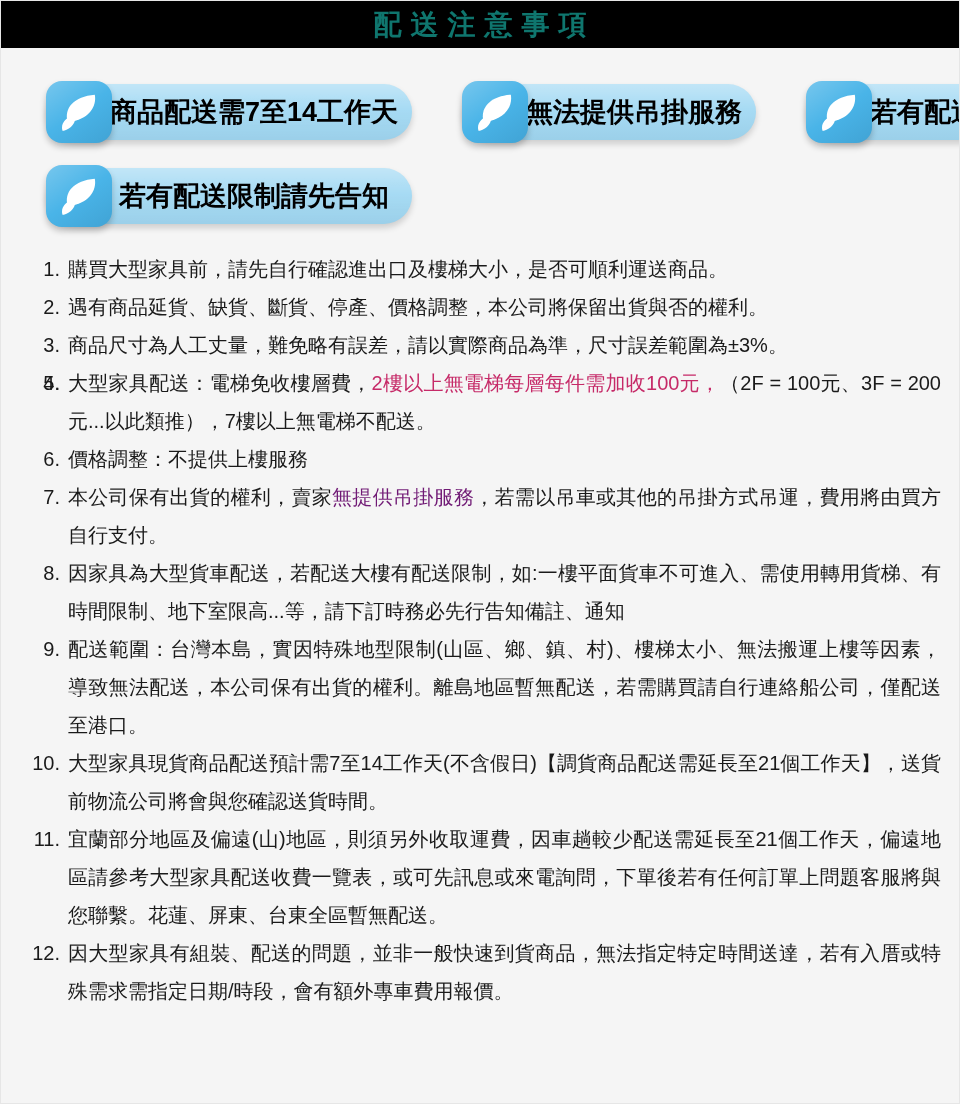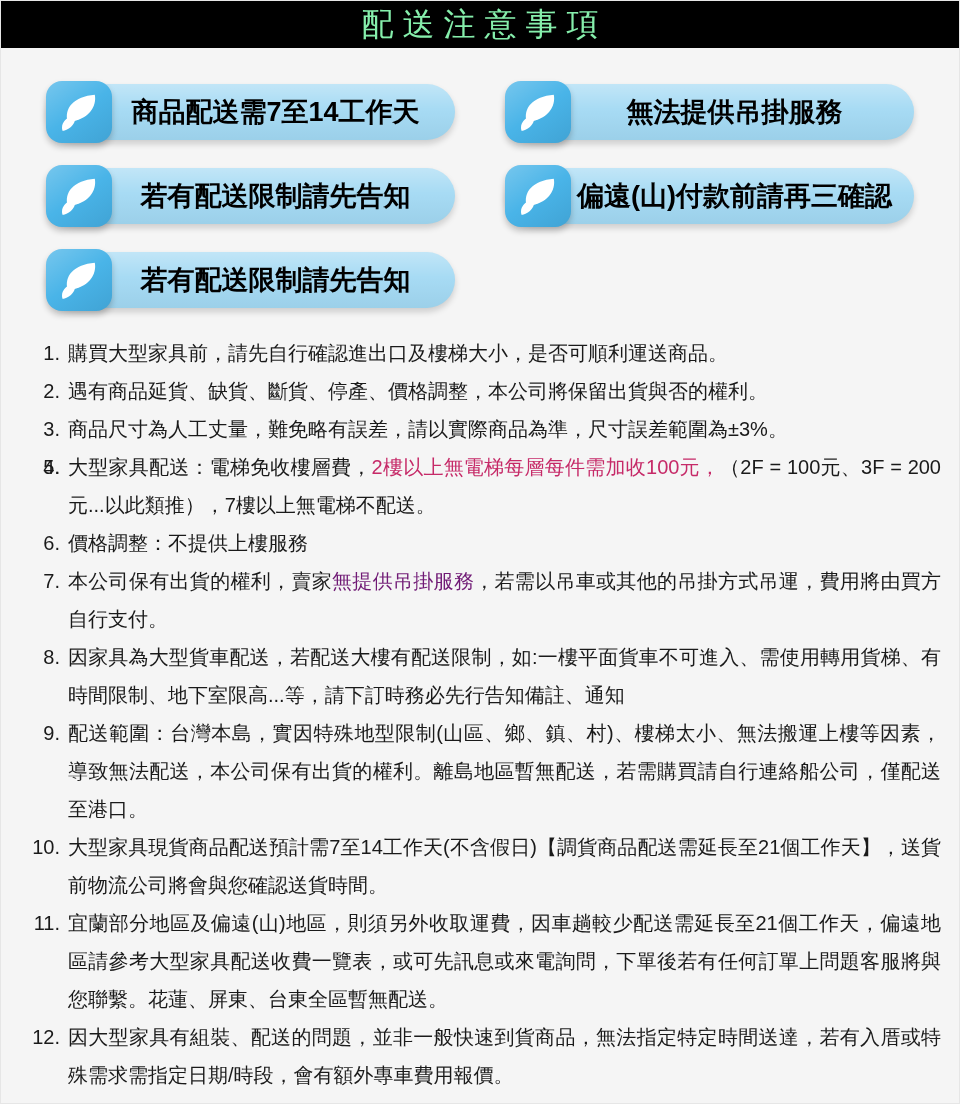--- a/index.html
+++ b/index.html
@@ -11,30 +11,30 @@
     border:1px solid #e6e6e6;
     font-family:"Liberation Sans","DejaVu Sans",sans-serif;
     overflow:hidden;
   }
   .header {
     background:#000000;
     height:47px;
     display:flex; align-items:center; justify-content:center;
   }
   .header-title {
-    color:#86efac;
-    font-size:32px;
-    font-weight:normal;
+    color:#0f766e;
+    font-size:28px;
+    font-weight:bold;
     letter-spacing:9px;
     padding-left:9px; 
     white-space:nowrap;
   }
   .badges {
     display:grid;
-    grid-template-columns:1fr 1fr;
+    grid-template-columns:1fr 1fr 1fr 1fr;
     column-gap:50px;
     row-gap:28px;
     margin:36px 45px 0 45px;
   }
   .badge {
     position:relative;
     height:56px;
     border-radius:28px;
     background:
       linear-gradient(180deg, rgba(255,255,255,0.30) 0%, rgba(255,255,255,0) 45%, rgba(0,60,90,0.07) 100%),

